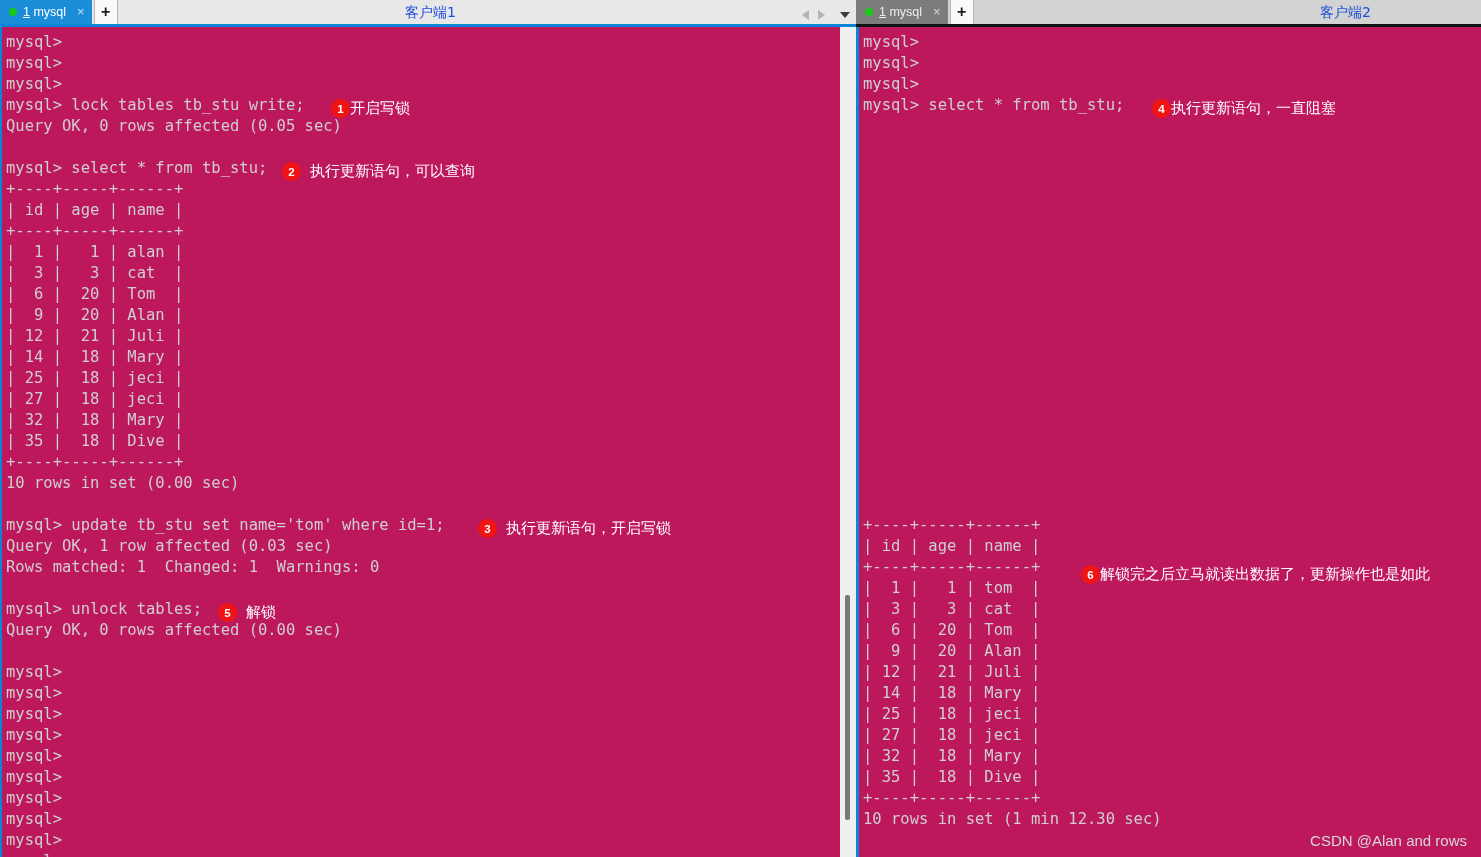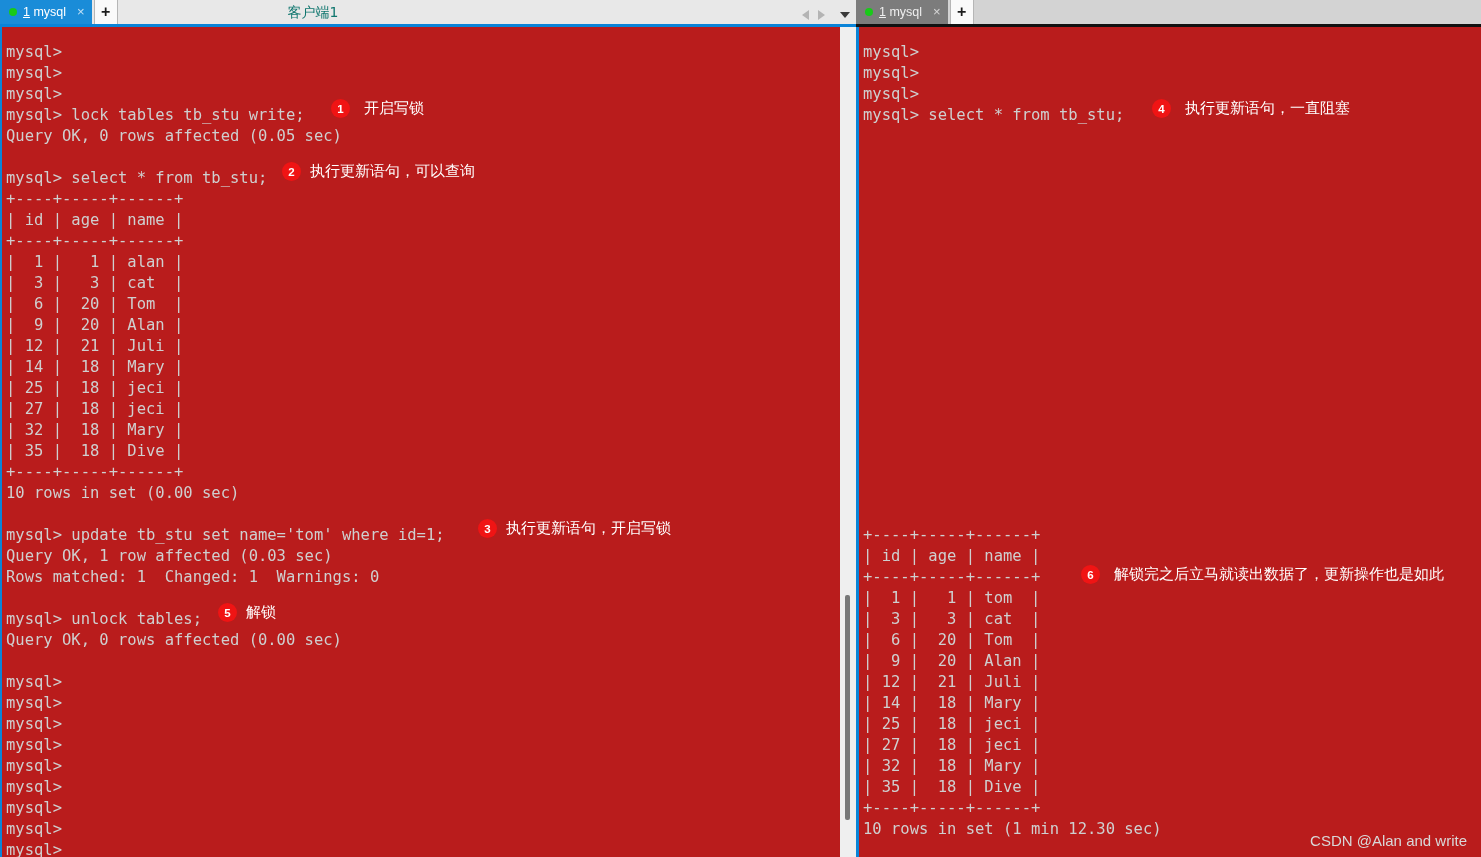--- a/index.html
+++ b/index.html
@@ -87,22 +87,22 @@
     font-size: 16px;
     font-weight: bold;
     display: flex;
     align-items: center;
     justify-content: center;
     font-family: "Liberation Sans", sans-serif;
   }
   .tabbar-title {
     position: absolute;
     left: 0; right: 0; top: 4px;
-    text-align: center;
-    color: #0f766e;
+    text-align: right;
+    color: #1d4ed8;
     font-family: "DejaVu Sans", sans-serif;
     font-size: 14px;
     pointer-events: none;
   }
   .panel-left .tabbar-title  { left: 170px; right: 400px; }
   .panel-right .tabbar-title { left: 140px; right: 110px; }
   .tabbar-nav {
     position: absolute;
     right: 6px; bottom: 4px;
     display: flex;
@@ -130,26 +130,26 @@
     flex: 1 1 auto;
     display: flex;
     background: #efefef;
     overflow: hidden;
   }
   .panel-left .term-wrap  { border-left: 2px solid #0a84d8; }
   .panel-right .term-wrap { border-left: 3px solid #0a84d8; background:#000; }
   .term {
     position: relative;
     flex: 1 1 auto;
-    background: #b91c1c;
+    background: #be185d;
     color: #cfcfcf;
     font-family: "DejaVu Sans Mono", "Liberation Mono", monospace;
     font-size: 15.5px;
     line-height: 21px;
-    padding: 15px 0 0 4px;
+    padding: 5px 0 0 4px;
     overflow: hidden;
     white-space: pre;
   }
   .panel-left .term  { width: 838px; flex: 0 0 838px; }
   .panel-right .term { width: 622px; }
 
   
   .sbar {
     flex: 0 0 16px;
     width: 16px;
@@ -187,21 +187,21 @@
     align-items: center;
     justify-content: center;
     flex: 0 0 19px;
   }
   .anno-text {
     margin-left: 9px;
     color: #ffffff;
     font-family: "DejaVu Sans", sans-serif;
     font-size: 15px;
   }
-  .anno.gap .anno-text { margin-left: 14px; }
+  .anno.gap .anno-text { margin-left: 0; }
 
   .watermark {
     position: absolute;
     right: 14px;
     bottom: 8px;
     color: #d8d8d8;
     font-family: "Liberation Sans", sans-serif;
     font-size: 15px;
     z-index: 20;
   }
@@ -239,25 +239,26 @@
 
   <div class="panel panel-right">
 
     <div class="tabbar">
       <div class="tab">
         <span class="tab-dot"></span>
         <span class="tab-label"><span class="u">1</span> <span>mysql</span></span>
         <span class="tab-close">×</span>
       </div>
       <div class="tab-new">+</div>
+      <div class="tabbar-title">客户端2</div>
     </div>
 
     <div class="term-wrap">
       <div class="term" id="term-right"><span class="line">mysql&gt;</span><span class="line">mysql&gt;</span><span class="line">mysql&gt;</span><span class="line">mysql&gt; select * from tb_stu;</span><span class="blank"></span><span class="blank"></span><span class="blank"></span><span class="blank"></span><span class="blank"></span><span class="blank"></span><span class="blank"></span><span class="blank"></span><span class="blank"></span><span class="blank"></span><span class="blank"></span><span class="blank"></span><span class="blank"></span><span class="blank"></span><span class="blank"></span><span class="blank"></span><span class="blank"></span><span class="blank"></span><span class="blank"></span><span class="line">+----+-----+------+</span><span class="line">| id | age | name |</span><span class="line">+----+-----+------+</span><span class="line">|  1 |   1 | tom  |</span><span class="line">|  3 |   3 | cat  |</span><span class="line">|  6 |  20 | Tom  |</span><span class="line">|  9 |  20 | Alan |</span><span class="line">| 12 |  21 | Juli |</span><span class="line">| 14 |  18 | Mary |</span><span class="line">| 25 |  18 | jeci |</span><span class="line">| 27 |  18 | jeci |</span><span class="line">| 32 |  18 | Mary |</span><span class="line">| 35 |  18 | Dive |</span><span class="line">+----+-----+------+</span><span class="line">10 rows in set (1 min 12.30 sec)</span></div>
-      <div class="watermark">CSDN @Alan and write</div>
+      <div class="watermark">CSDN @Alan and rows</div>
     </div>
   </div>
 
   <div id="anno-layer">
       <div class="anno gap" style="left: 331px; top: 99px;">
         <div class="badge">1</div>
         <div class="anno-text">开启写锁</div>
       </div>
       <div class="anno" style="left: 282px; top: 162px;">
         <div class="badge">2</div>

